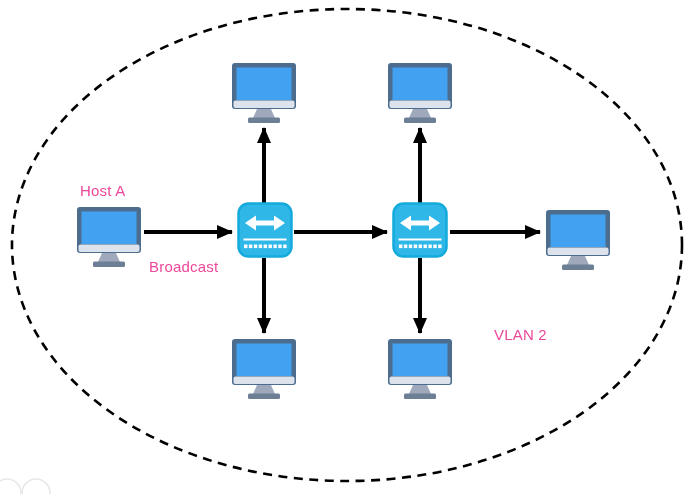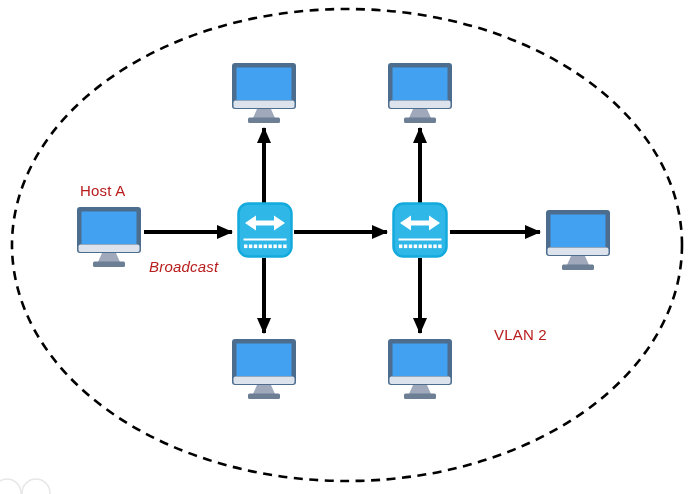--- a/index.html
+++ b/index.html
@@ -12,26 +12,26 @@
     font-family: "Liberation Sans", sans-serif;
   }
   .overlay {
     position: absolute;
     left: 0; top: 0;
     width: 690px; height: 494px;
   }
   .lbl {
     position: absolute;
     font-size: 15px;
-    color: #b91c1c;
+    color: #ec4899;
     white-space: nowrap;
     letter-spacing: 0.2px;
   }
   .lbl-host-a   { left: 80px;  top: 182px; }
-  .lbl-broadcast{ left: 149px; top: 258px; font-style: italic; }
+  .lbl-broadcast{ left: 149px; top: 258px; }
   .lbl-vlan     { left: 494px; top: 326px; }
 </style>
 </head>
 <body>
 
 <div class="canvas">
 
   <svg class="overlay" width="690" height="494" viewBox="0 0 690 494" xmlns="http://www.w3.org/2000/svg">
 
     <defs>

